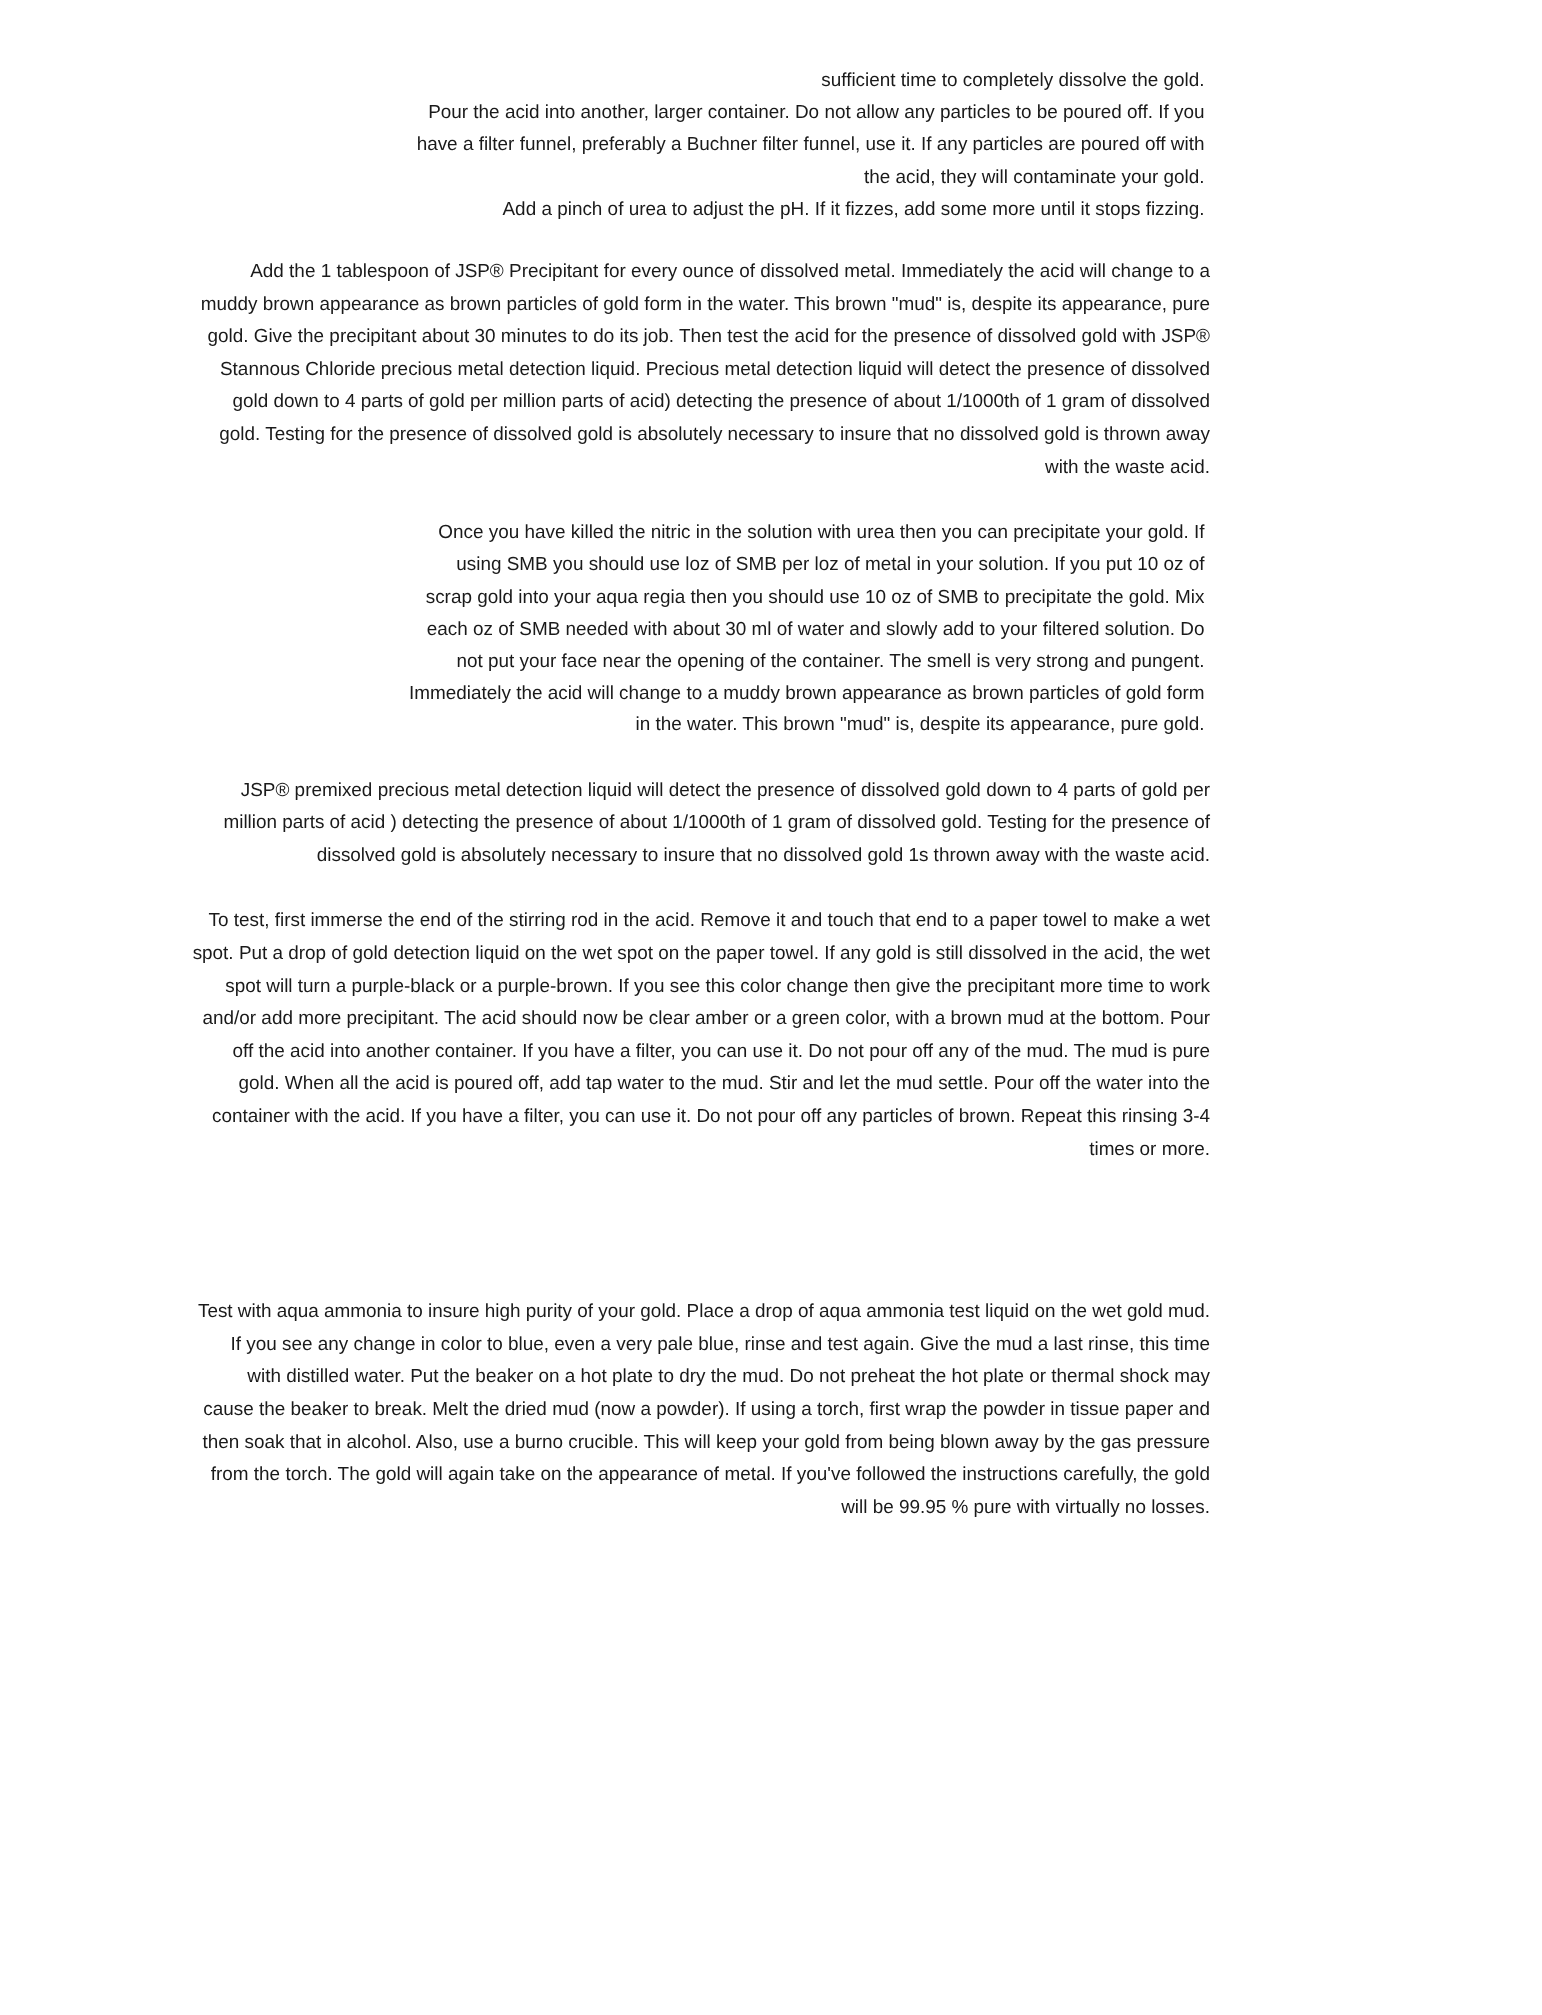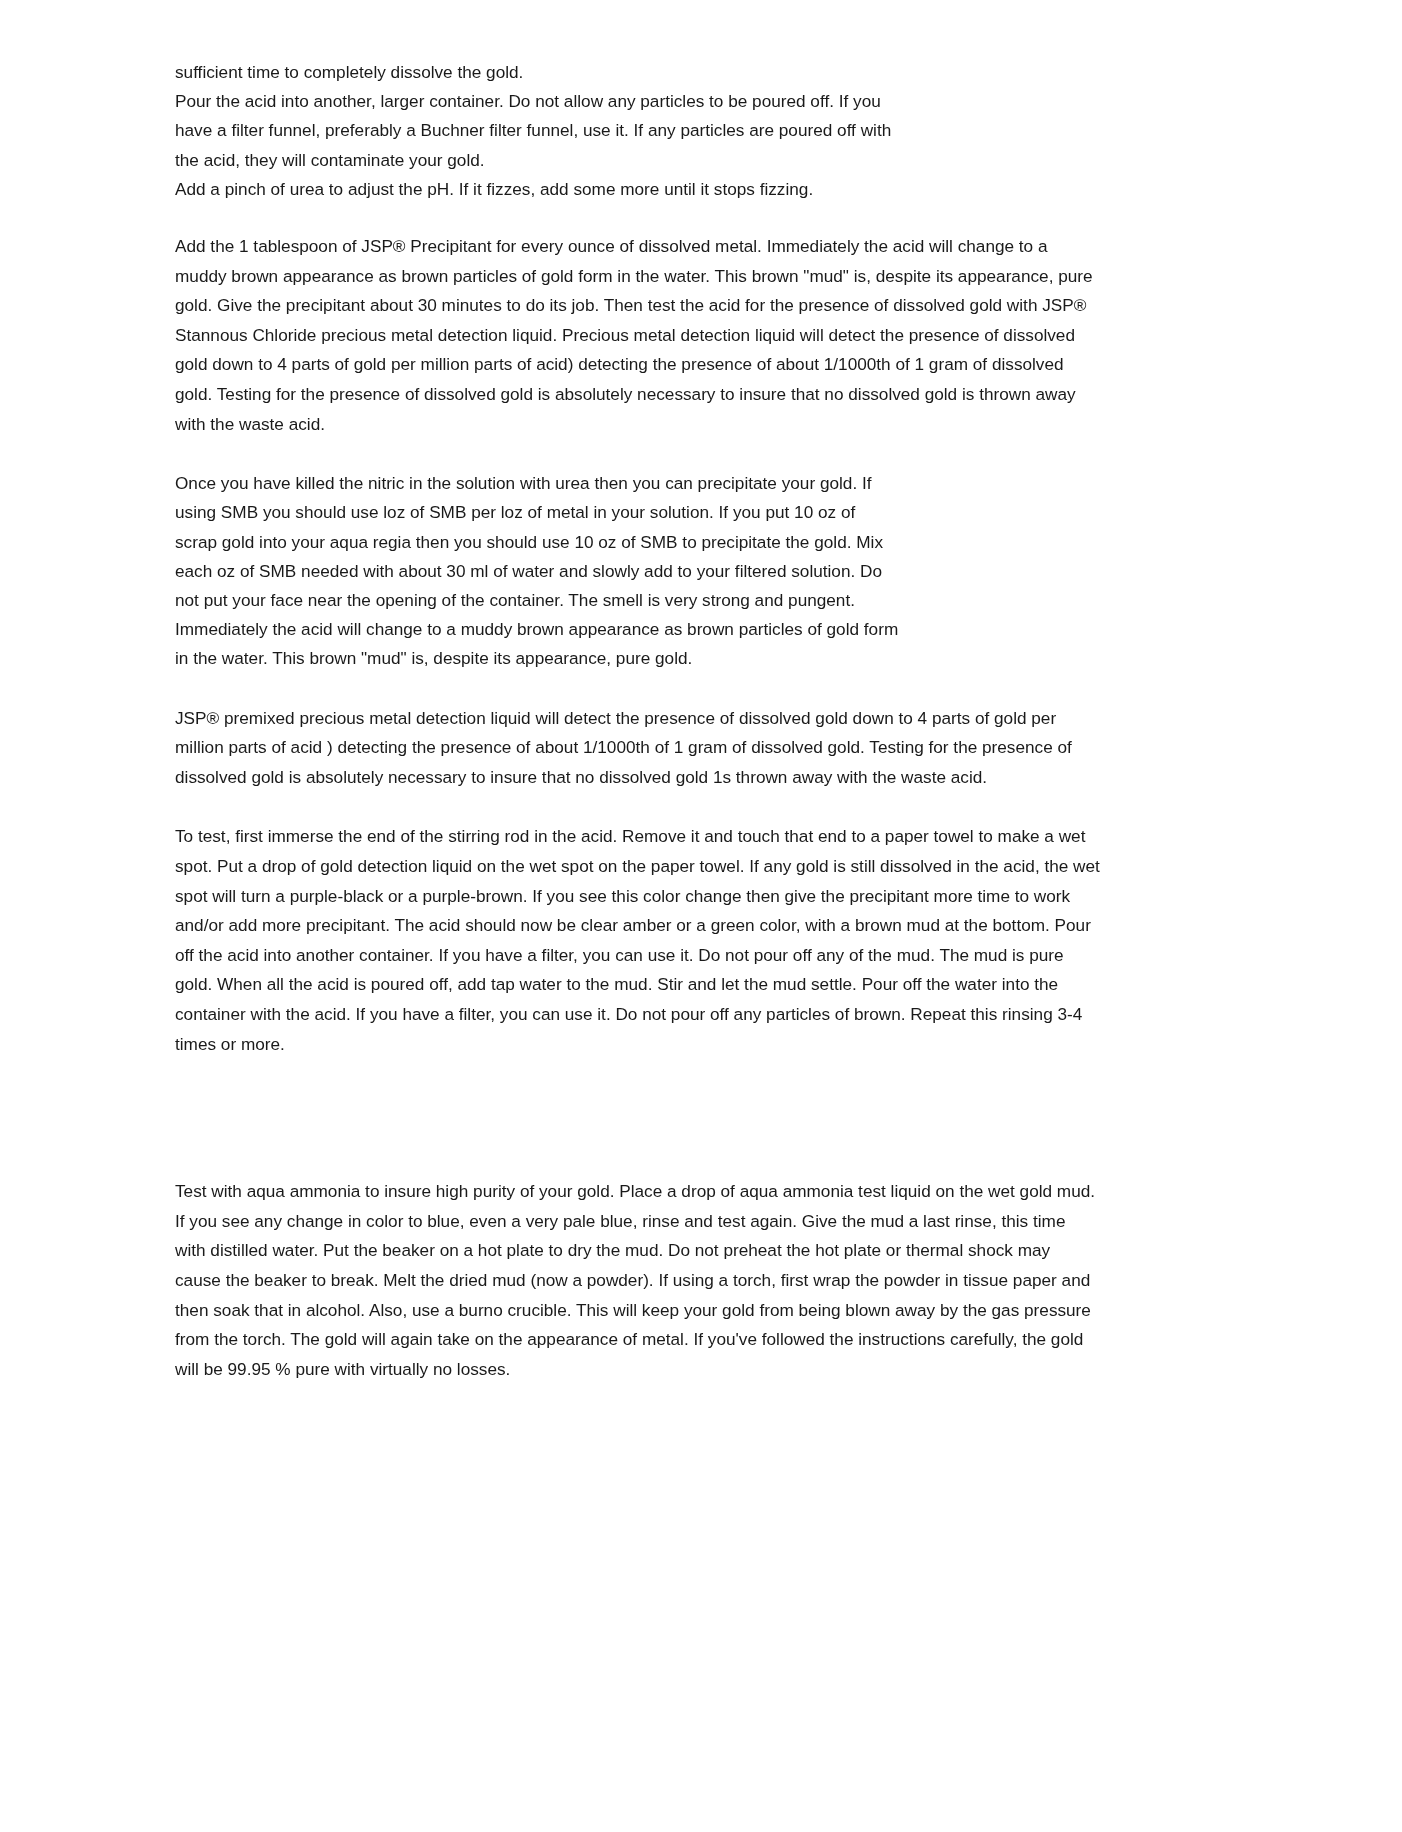--- a/index.html
+++ b/index.html
@@ -23,21 +23,21 @@
     padding: 58px 175px 0 175px;
   }
   .doc-body {
     width: 920px;
   }
   p {
     margin: 0;
     font-size: 17.2px;
     line-height: 29.6px;
     color: #1a1a1a;
-    text-align: left;
+    text-align: right;
     white-space: pre-line;
   }
   .block-tight p {
     line-height: 29.2px;
   }
   .gap-md { height: 28px; }
   .gap-lg { height: 30px; }
   .gap-xl { height: 118px; }
   .wide { width: 925px; }
 </style>

